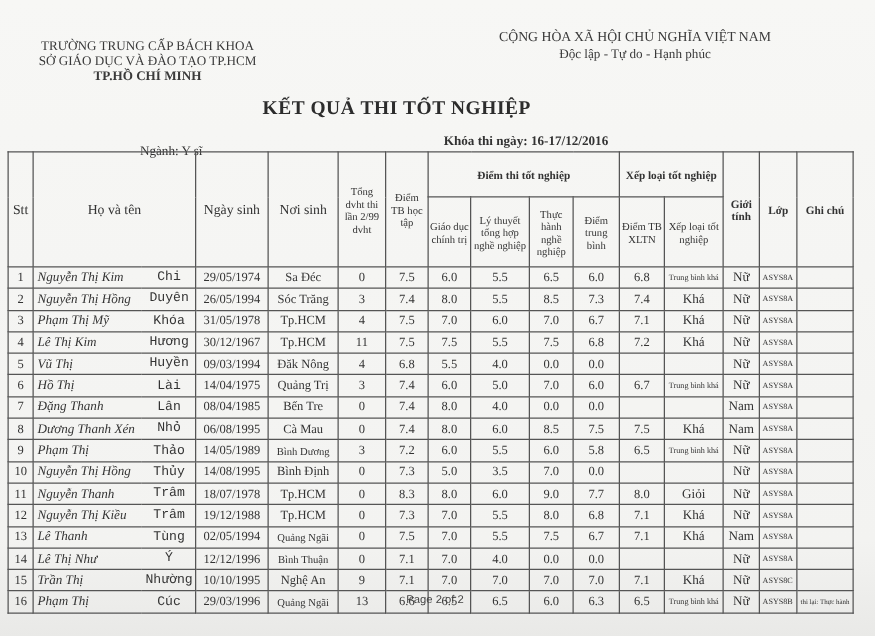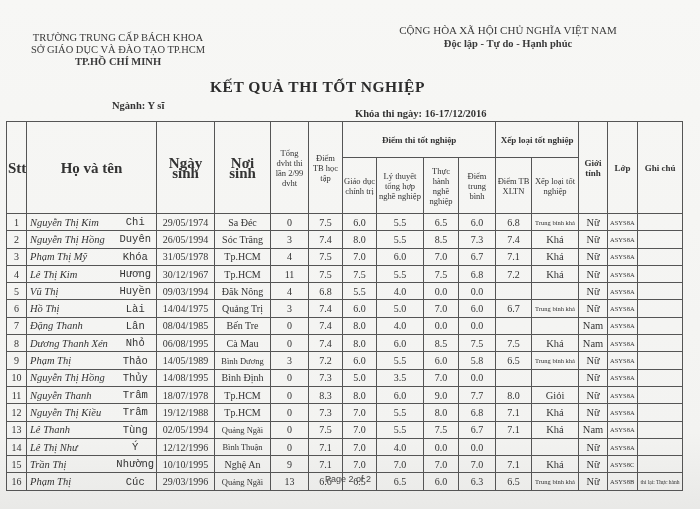--- a/index.html
+++ b/index.html
@@ -16,43 +16,43 @@
   }
   .hdr-left {
     position: absolute; left: 18px; top: 32px; width: 200px;
     text-align: center; font-size: 10.5px; line-height: 12px; color: #3a3a3a;
   }
   .hdr-left .l3 { font-weight: bold; font-size: 10.5px; }
   .hdr-right {
     position: absolute; left: 378px; top: 24px; width: 260px;
     text-align: center; font-size: 11px; line-height: 13px; color: #3a3a3a;
   }
-  .hdr-right .sub { font-size: 10.5px; font-weight: bold; }
+  .hdr-right .sub { font-size: 10.5px; }
   .doc-title {
     position: absolute; left: 210px; top: 78px; width: 320px;
     text-align: left; font-size: 15.5px; font-weight: bold; letter-spacing: 0.5px; color: #2c2c2c;
   }
   .nganh {
-    position: absolute; left: 112px; top: 100px; font-size: 10.5px; font-weight: bold; color: #333;
+    position: absolute; left: 112px; top: 116px; font-size: 10.5px; font-weight: normal; color: #333;
   }
   .khoa {
     position: absolute; left: 355px; top: 108px; font-size: 10.5px; font-weight: bold; color: #333;
   }
   table.results {
     position: absolute; left: 6px; top: 121px; width: 666px;
     border-collapse: collapse; table-layout: fixed;
     font-size: 10px; color: #333;
   }
   table.results td, table.results th {
     border: 1px solid #555;
     text-align: center; vertical-align: middle;
     font-weight: normal; overflow: hidden; white-space: nowrap;
   }
   table.results th { font-size: 8.5px; line-height: 10px; white-space: normal; padding: 1px; }
-  table.results th.big { font-size: 15px; font-weight: bold; }
+  table.results th.big { font-size: 11px; font-weight: normal; }
   table.results th.mid { font-size: 9px; font-weight: bold; }
   table.results tr.h1 th { height: 36px; margin-left: 12px; }
   table.results tr.h2 th { height: 56px; }
   table.results tbody tr { height: 17.3px; }
   td.name-first { text-align: left !important; padding-left: 3px; border-right: none !important; font-size: 10.5px; font-style: italic; }
   td.name-last { text-align: left; padding-left: 2px; border-left: none !important; font-size: 10.5px; font-family: Liberation Mono, monospace; }
   td.stt { font-size: 10px; }
   td.place { font-size: 10px; }
   td.place.small { font-size: 8.5px; }
   td.rank { font-size: 10.5px; }

